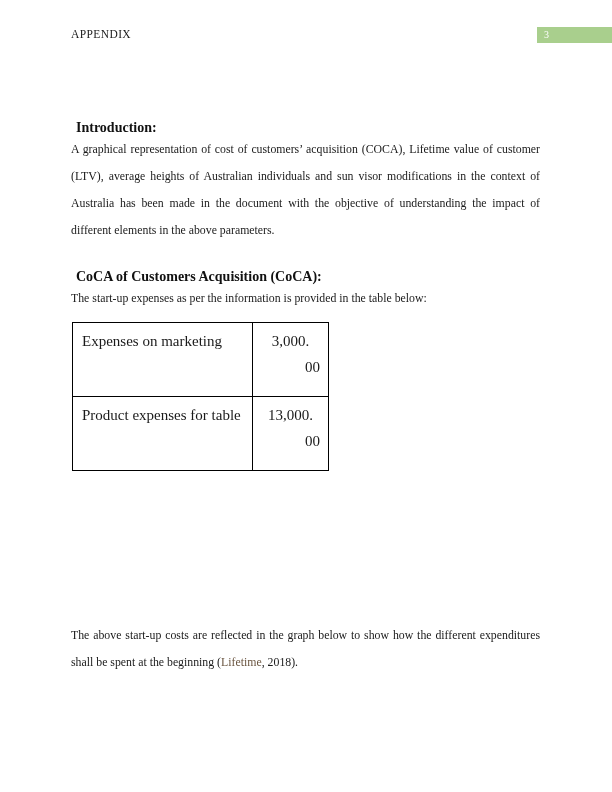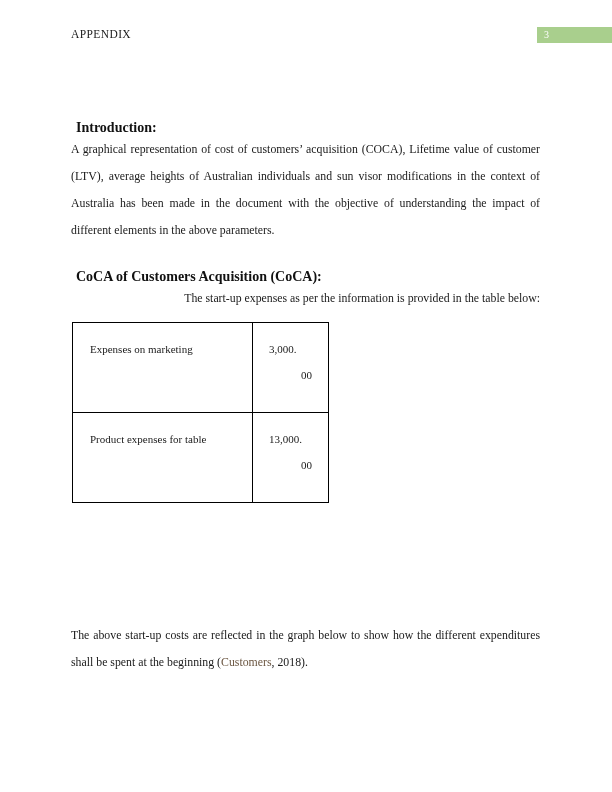--- a/index.html
+++ b/index.html
@@ -57,21 +57,21 @@
     line-height: 27px;
     margin: 5px;
   }
   .body-para {
     font-size: 11.8px;
     line-height: 27px;
     text-align: justify;
     margin: 0;
     color: #1a1a1a;
   }
-  .body-para.nojustify { text-align: right; }
+  .body-para.nojustify { text-align: left; }
 
   .citation { color: #6a5540; }
 
   
   .blk { position: absolute; left: 71px; width: 469px; }
 
   #intro-heading      { top: 109px; }
   #intro-para         { top: 136px; }
   #coca-heading       { top: 258px; }
   #coca-intro-para    { top: 285px; }
@@ -81,39 +81,39 @@
   .expense-table {
     position: absolute;
     left: 72px;
     top: 322px;
     width: 256px;
     border-collapse: collapse;
     table-layout: fixed;
   }
   .expense-table td {
     border: 1px solid #000000;
-    padding: 12px;
+    padding: 4px;
     vertical-align: top;
     height: 65px;
-    font-size: 11px;
+    font-size: 15px;
     line-height: 26px;
     color: #1a1a1a;
   }
   .col-label { width: 180px; }
   .col-amount { width: 76px; }
 
   .cell-label {
     padding: 1px 4px 0 5px;
   }
   .amount-wrap {
     padding: 1px 4px 0 4px;
   }
   .amount-major {
     display: block;
-    text-align: left;
+    text-align: center;
   }
   .amount-minor {
     display: block;
     text-align: right;
   }
 </style>
 </head>
 <body>
 
 <div class="page-header">
@@ -155,13 +155,13 @@
       <td>
         <div class="amount-wrap">
           <span class="amount-major">13,000.</span>
           <span class="amount-minor">00</span>
         </div>
       </td>
     </tr>
   </tbody>
 </table>
 
-<p class="blk body-para" id="closing-para"><span>The above start-up costs are reflected in the graph below to show how the different expenditures shall be spent at the beginning (</span><span class="citation">Customers</span><span>, 2018).</span></p>
+<p class="blk body-para" id="closing-para"><span>The above start-up costs are reflected in the graph below to show how the different expenditures shall be spent at the beginning (</span><span class="citation">Lifetime</span><span>, 2018).</span></p>
 
 </body></html>

